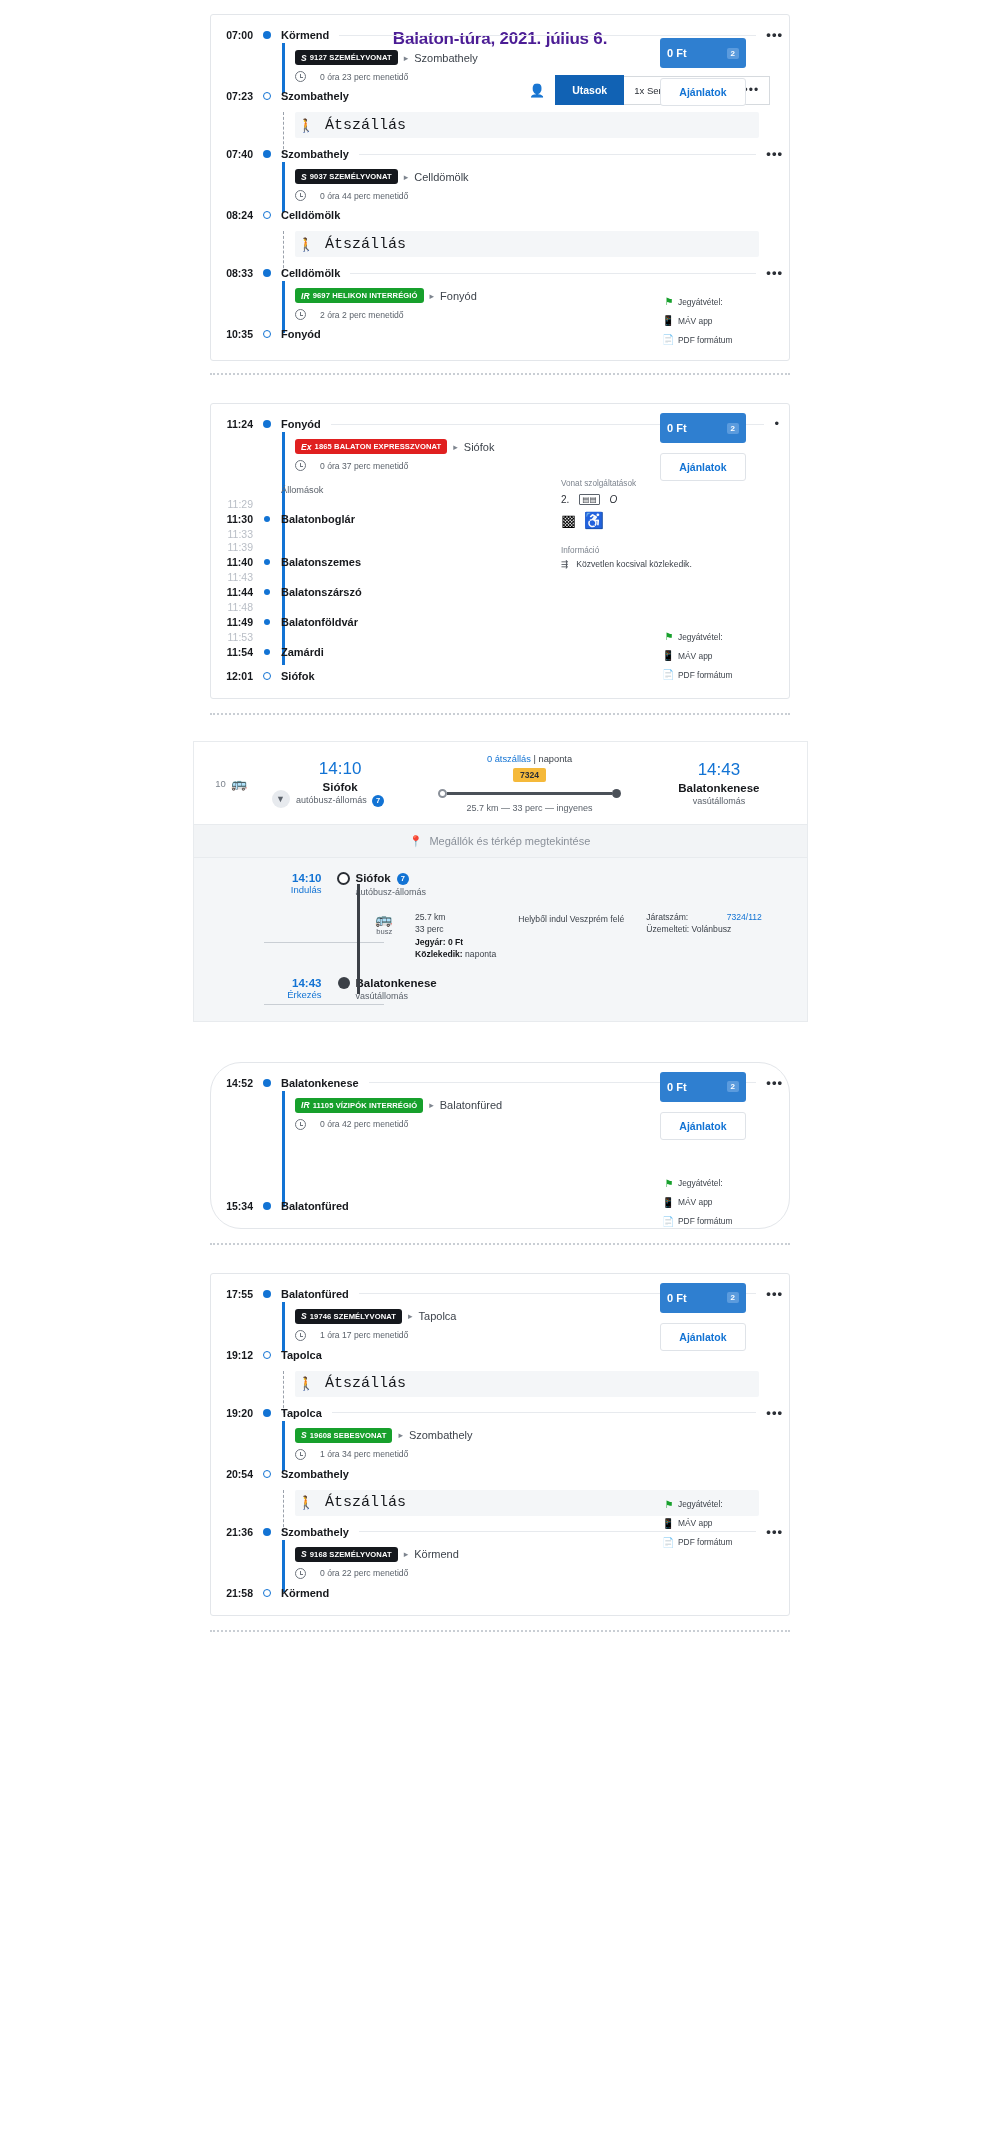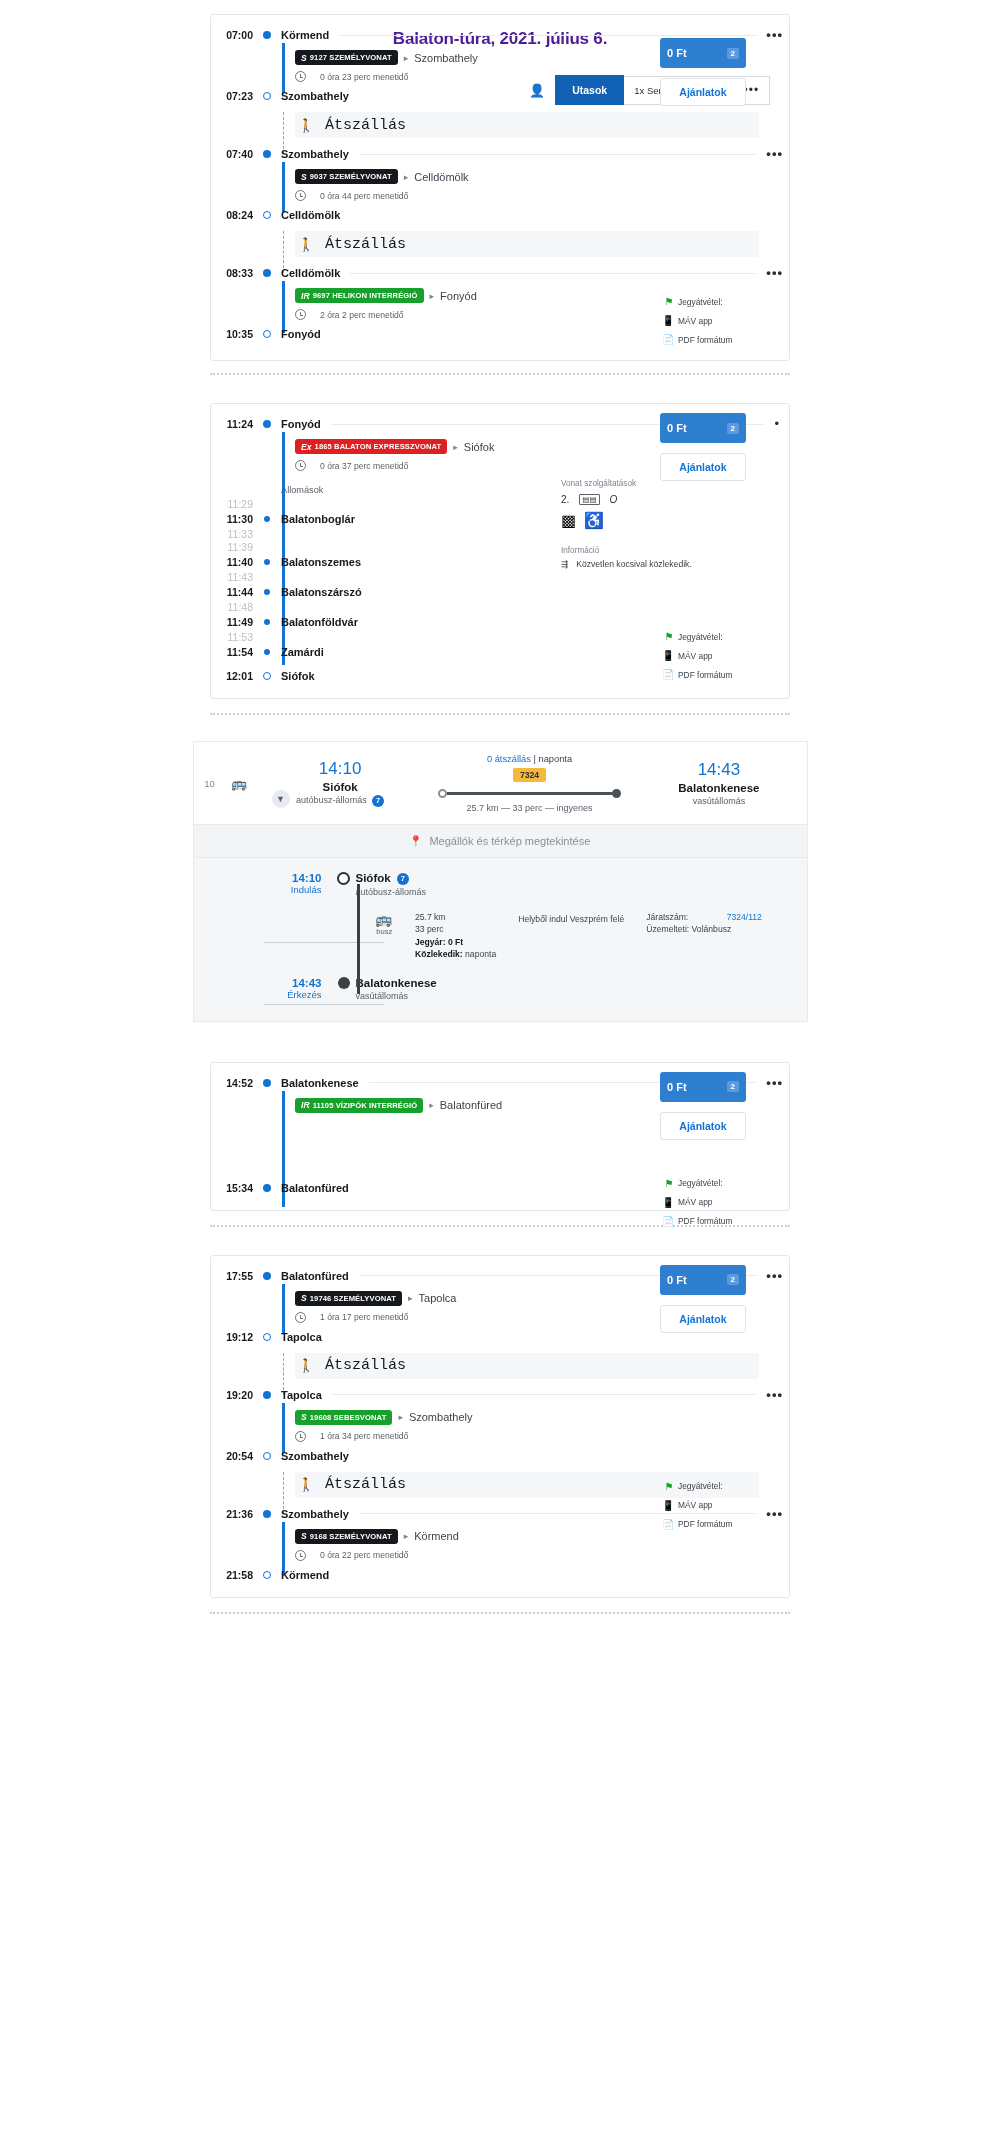--- a/index.html
+++ b/index.html
@@ -161,21 +161,21 @@
   .info-title { font-size: 8.2px; color: #7d848e; padding-bottom: 4px; }
   .info-row { display: flex; align-items: center; font-size: 8.6px; color: #3d434b; gap: 8px; }
   .stop-head { font-size: 9.2px; color: #5b626b; padding-left: 6px; }
 
   
   .bus-card {
     width: 615px; margin: 0 auto; background: #fff;
     border: 1px solid #e8ebee; position: relative;
   }
   .bus-top { display: flex; align-items: center; height: 82px; position: relative; }
-  .bus-idx { width: 40px; text-align: center; font-size: 9.5px; color: #7d848e; padding-right: 6px; }
+  .bus-idx { width: 40px; text-align: right; font-size: 9.5px; color: #7d848e; padding-right: 6px; }
   .bus-ic { font-size: 13px; color: #f0a500; width: 22px; }
   .bus-colL { width: 185px; text-align: center; }
   .bus-time { font-size: 17px; color: #1273d4; font-weight: normal; }
   .bus-place { font-size: 11.5px; font-weight: bold; color: #16181c; padding-top: 2px; }
   .bus-sub { font-size: 9px; color: #5b626b; padding-top: 2px; }
   .pf-badge {
     display: inline-block; background: #1273d4; color: #fff; border-radius: 50%;
     width: 12px; height: 12px; line-height: 12px; font-size: 7.5px;
     text-align: center; vertical-align: middle; margin-left: 3px; font-weight: bold;
   }
@@ -642,40 +642,44 @@
           <div class="bd-name">Balatonkenese</div>
           <div class="bd-sub">vasútállomás</div>
         </div>
       </div>
     </div>
   </div>
 
   <div style="height:40px;"></div>
 
   <div class="card-wrap">
-    <div class="card" style="padding:10px 0 12px 0;">
+    <div class="card" style="padding:10px 0 12px 0;border-radius:31px;">
       <div class="leg">
         <div class="vline" style="top:18px;height:116px;"></div>
         <div class="stoprow">
           <div class="time">14:52</div>
           <div class="dotcell">
               <span class="dot-full"></span>
             </div>
           <div class="stopname">Balatonkenese</div>
           <div class="hline"></div>
           <div class="dots-btn">•••</div>
         </div>
         <div class="train-line">
           <span class="badge green">
               <span class="gl">IR</span>
               <span>11105 VÍZIPÓK INTERRÉGIÓ</span>
             </span>
           <span class="arrow-sep">▸</span>
           <span class="dest">Balatonfüred</span>
         </div>
+        <div class="dur-line">
+          <span class="clock"></span>
+          <span class="dur-text"><span>0 óra 42 perc</span> <span>menetidő</span></span>
+        </div>
         <div style="height:62px;"></div>
         <div class="stoprow">
           <div class="time">15:34</div>
           <div class="dotcell">
               <span class="dot-full"></span>
             </div>
           <div class="stopname">Balatonfüred</div>
         </div>
       </div>
     </div>

